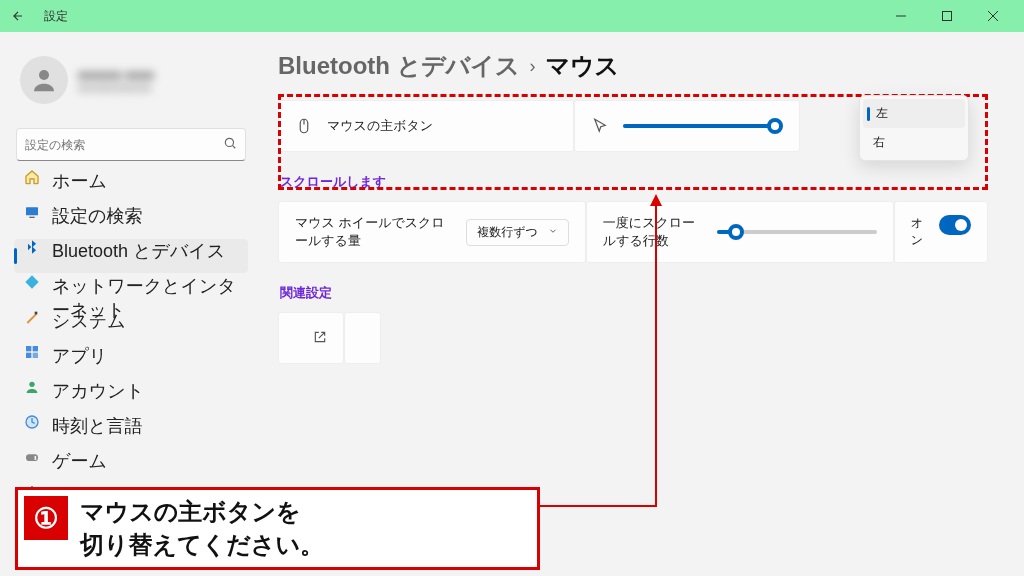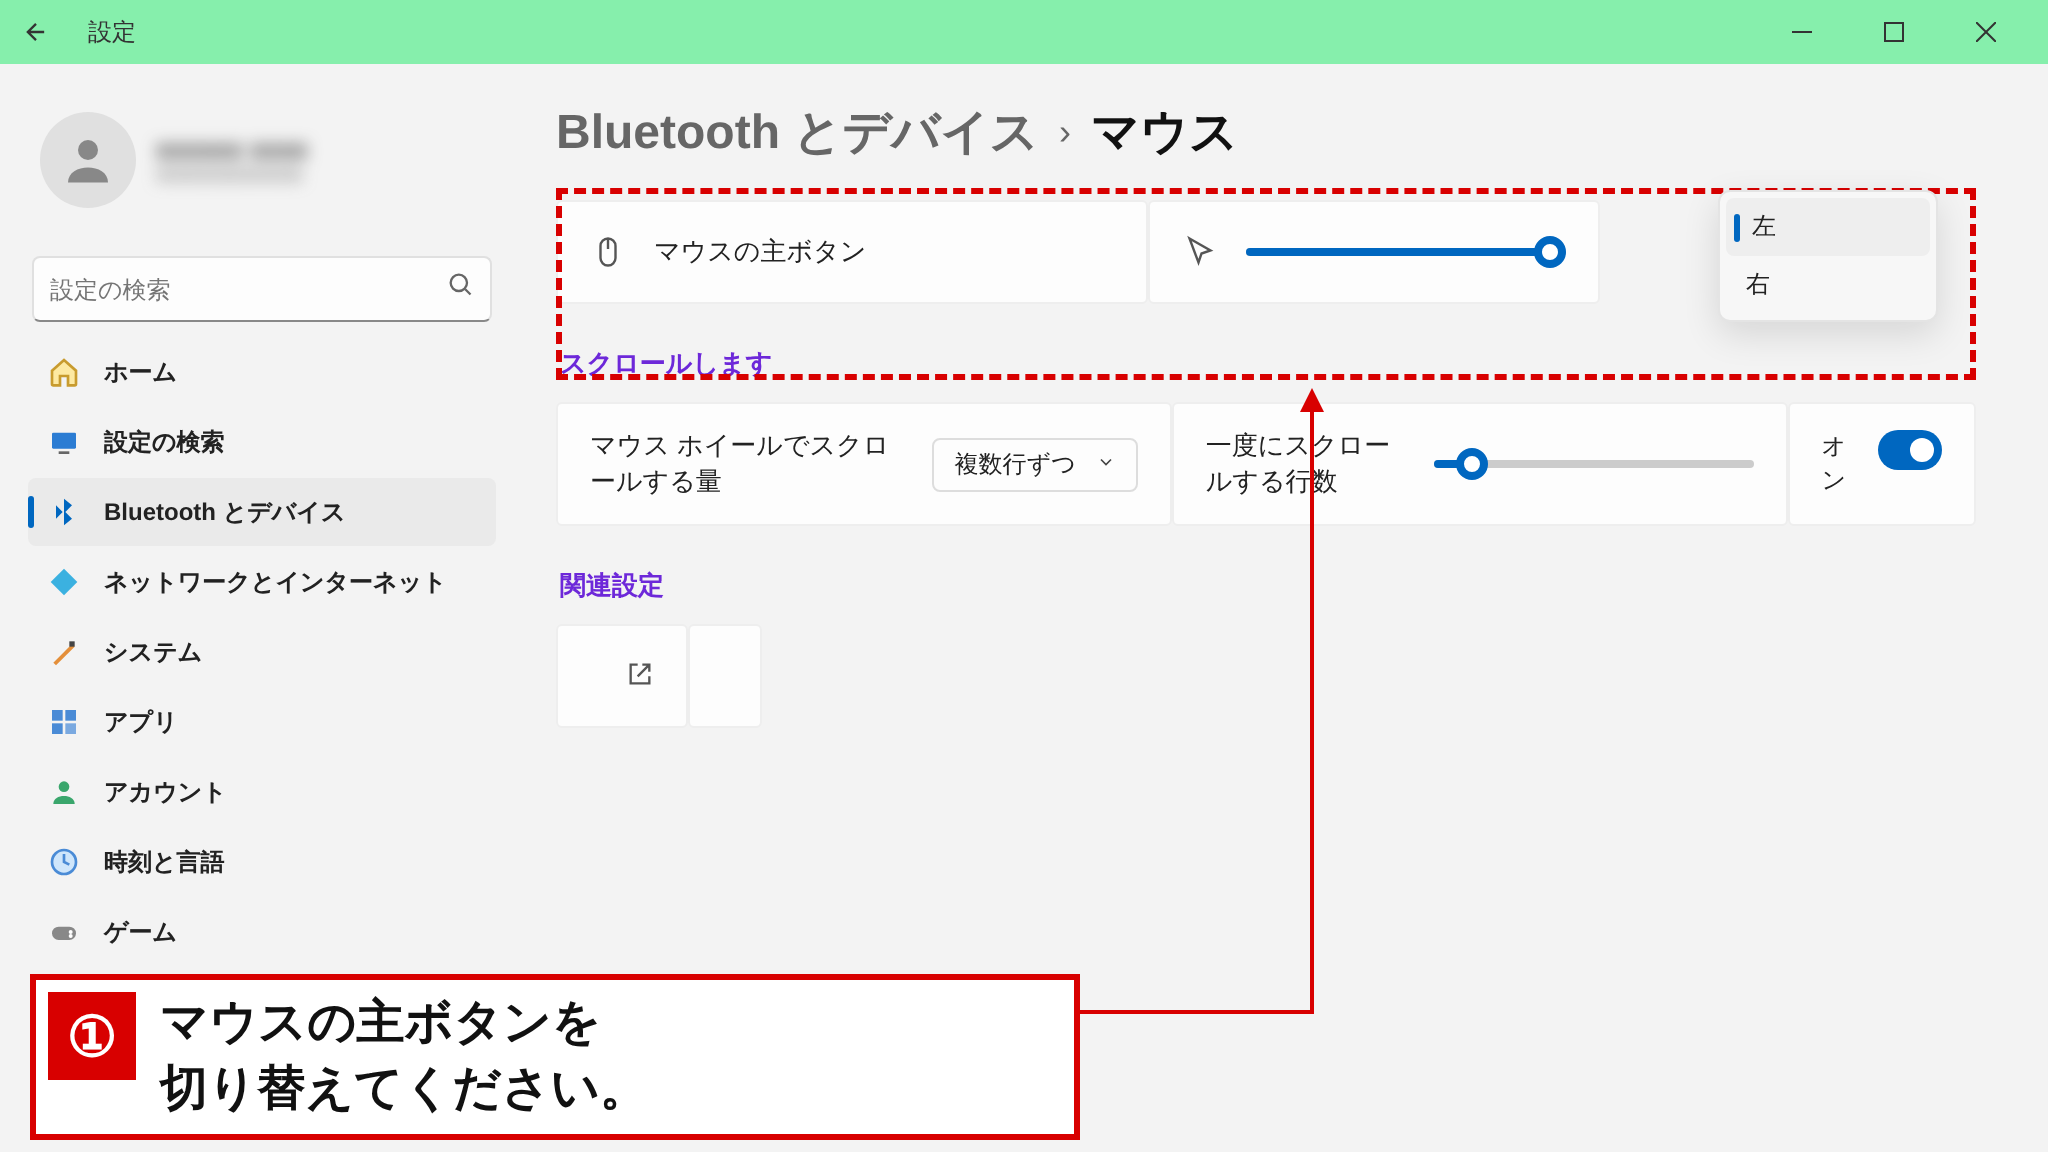--- a/index.html
+++ b/index.html
@@ -19,21 +19,21 @@
     .avatar { width: 48px; height: 48px; border-radius: 50%; background: #e0e0e0; display: flex; align-items: center; justify-content: center; color: #888; }
     .user-txt { filter: blur(4px); }
     .user-name { font-size: 13px; font-weight: 600; color: #333; }
     .user-email { font-size: 11px; color: #666; }
     
     .search-box { margin: 0 8px 4px 8px; display: flex; align-items: center; background: #fdfdfd; border: 1px solid #e0e0e0; border-bottom: 1px solid #888; border-radius: 4px; height: 33px; padding: 0 8px; }
     .search-input { flex: 1; border: none; outline: none; background: transparent; font-size: 12px; color: #666; }
     .search-icon { color: #666; }
     
     .nav { display: flex; flex-direction: column; padding: 4px 6px; gap: 1px; overflow: hidden;}
-    .nav-item { display: flex; align-items: center; gap: 12px; height: 34px; padding: 0 10px; border-radius: 4px; font-size: 12px; color: #222; cursor: pointer; position: relative; font-weight: bold; }
+    .nav-item { display: flex; align-items: flex-start; gap: 12px; height: 34px; padding: 0 10px; border-radius: 4px; font-size: 18px; color: #222; cursor: pointer; position: relative; }
     .nav-item.active { background: #eaeaea; }
     .nav-item.active::before { content: ""; position: absolute; left: 0px; top: 9px; width: 3px; height: 16px; background: #0067c0; border-radius: 2px; }
     .nav-icon { width: 16px; height: 16px; display: flex; align-items: center; justify-content: center; flex-shrink: 0; }
     
     .content { flex: 1; padding: 18px 36px 0 24px; overflow-y: auto; }
     .breadcrumb { display: flex; align-items: center; gap: 10px; font-size: 24px; margin-bottom: 18px; }
     .bc-parent { color: #666; font-weight: 600; }
     .bc-sep { color: #666; font-size: 18px; }
     .bc-current { color: #111; font-weight: 600; }
     

